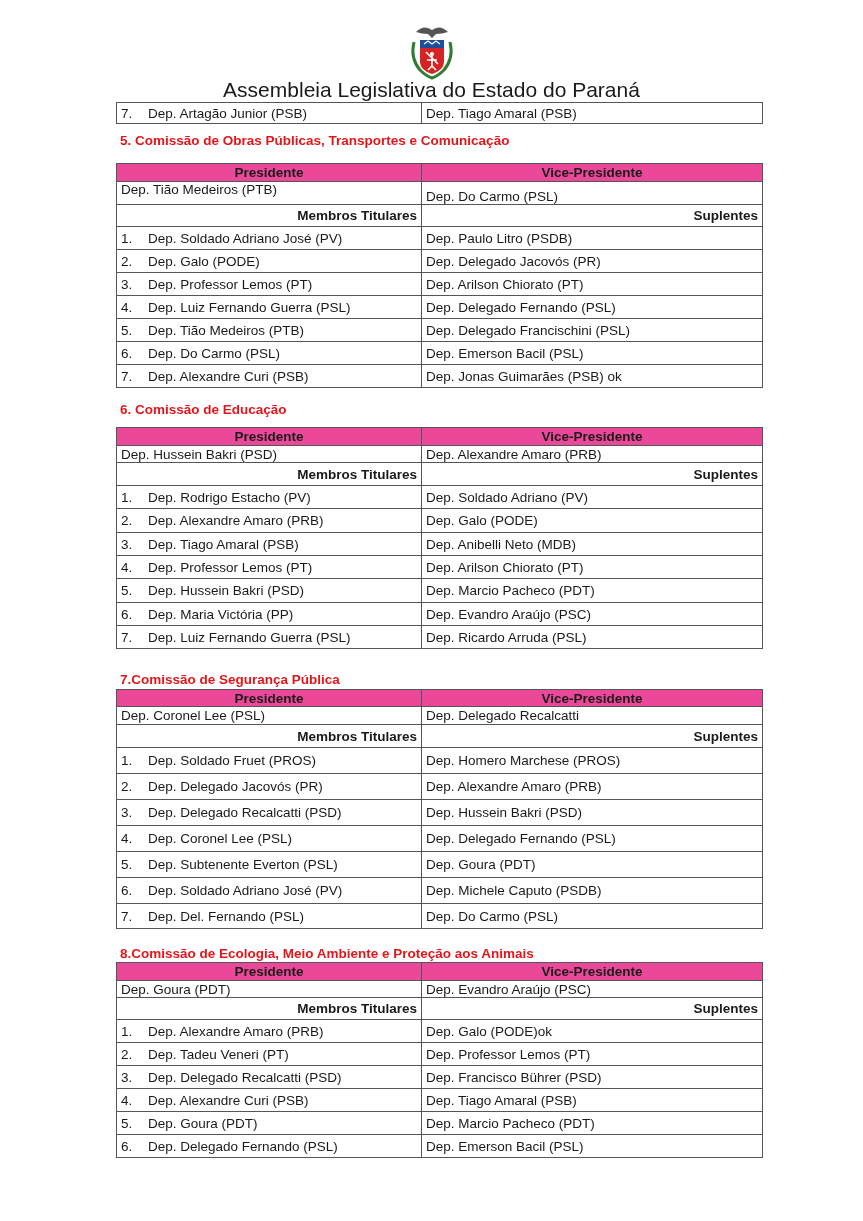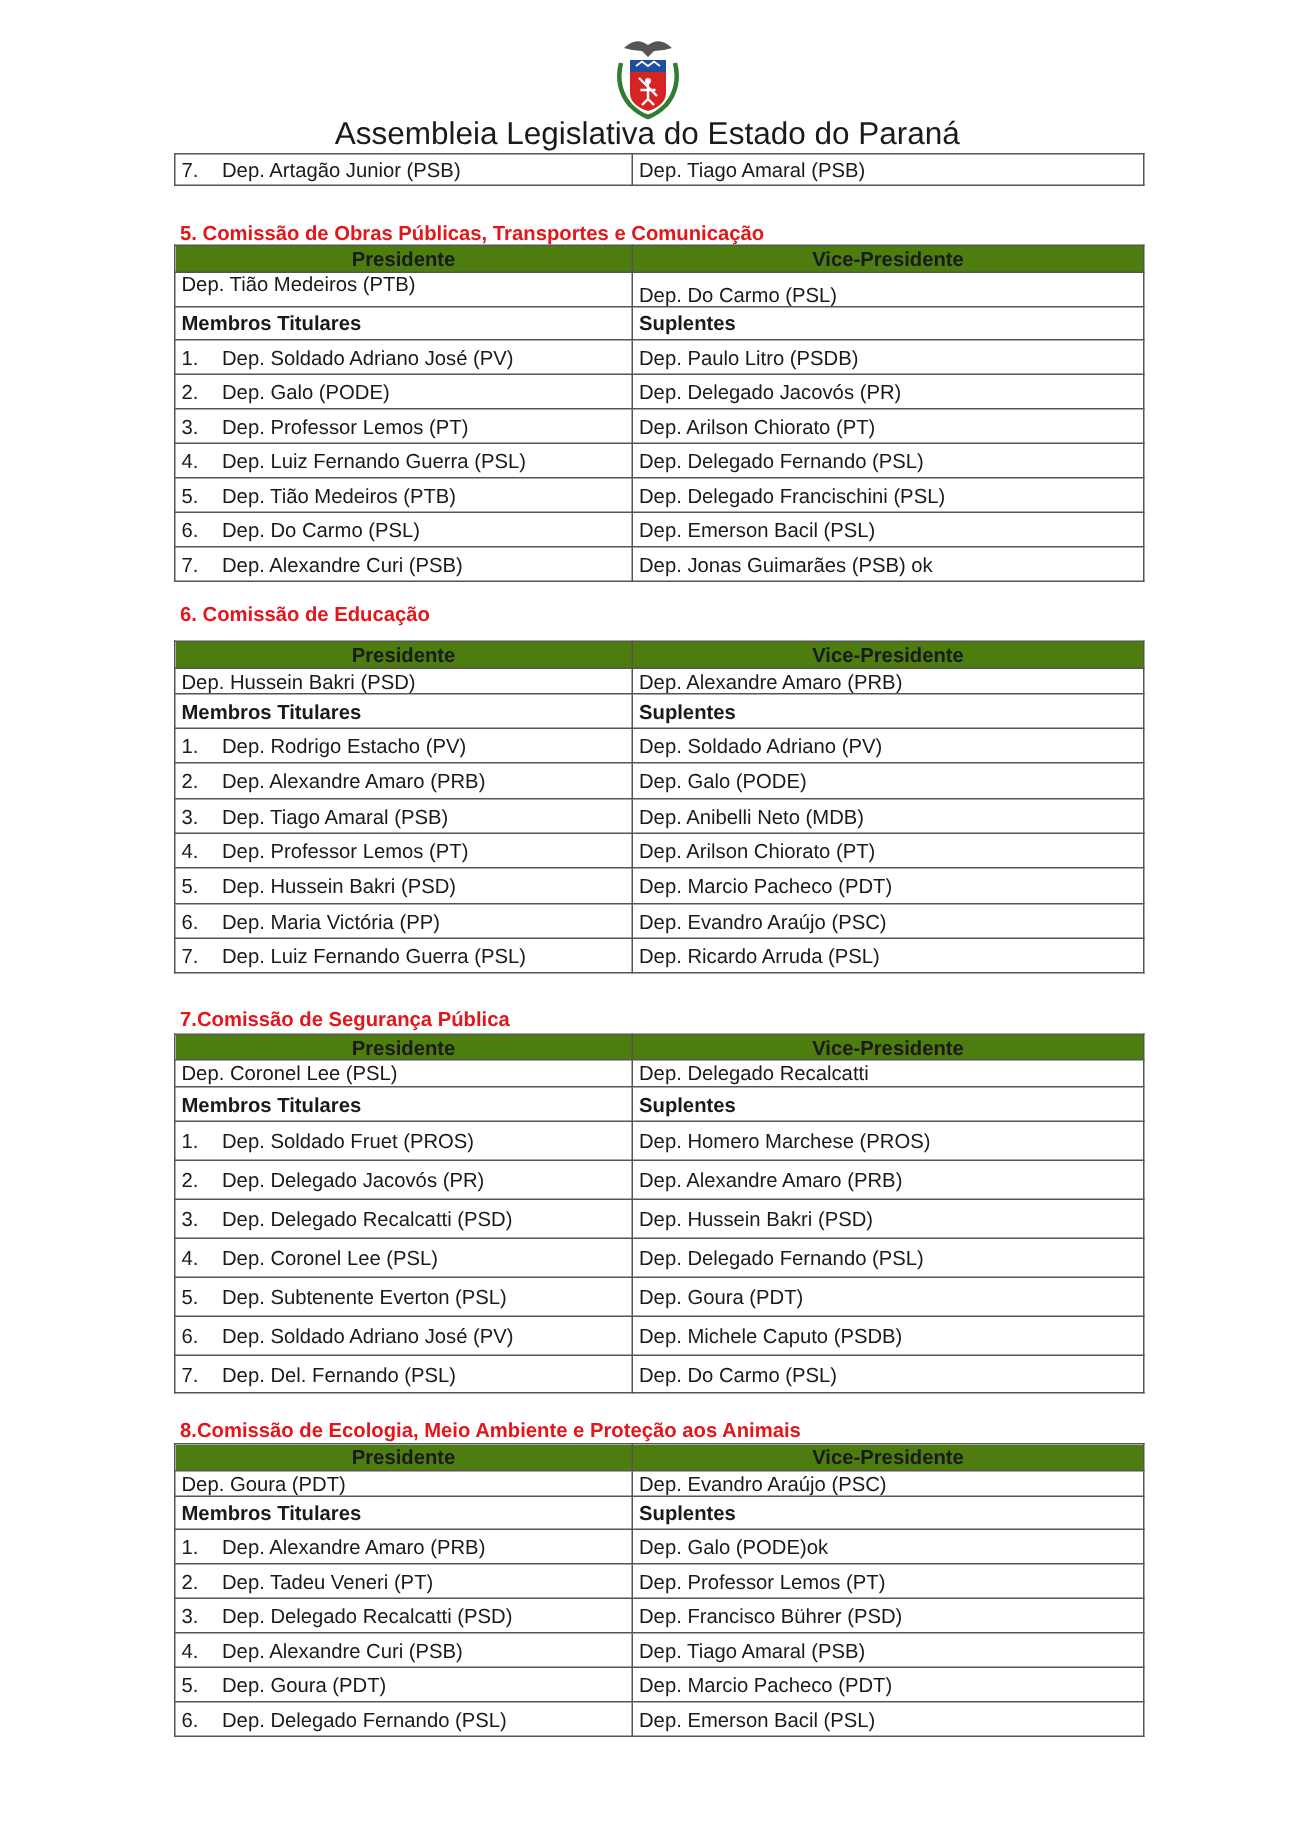--- a/index.html
+++ b/index.html
@@ -6,22 +6,22 @@
   body { width: 863px; height: 1221px; position: relative; overflow: hidden;
          font-family: "Liberation Sans", sans-serif; color: #1a1a1a; }
   .crest { position: absolute; left: 406px; top: 24px; width: 52px; height: 56px; }
   .doc-title { position: absolute; left: 0; width: 863px; top: 78px; text-align: center;
                font-size: 21px; color: #1a1a1a; letter-spacing: 0px; }
   table.t { position: absolute; left: 116px; width: 646px; border-collapse: collapse;
             table-layout: fixed; font-size: 13.5px; }
   table.t td { border: 1px solid #555; padding: 0 4px; vertical-align: middle; white-space: nowrap; overflow: hidden; }
   table.t col.c1 { width: 305px; }
   table.t col.c2 { width: 341px; }
-  tr.hdr td { background: #4d7c0f; font-weight: bold; text-align: center; }
-  tr.sub td { font-weight: bold; text-align: left; margin-left: 17px; }
+  tr.hdr td { background: #ec4899; font-weight: bold; text-align: center; }
+  tr.sub td { font-weight: bold; text-align: right; margin-left: 17px; }
   .num { display: inline-block; width: 27px; }
   .sec-title { position: absolute; left: 120px; color: #e3171b; font-weight: bold; font-size: 13.5px; }
 </style>
 </head>
 <body>
 
 <svg class="crest" viewBox="0 0 52 56">
   <path d="M10 8 Q18 0 26 6 Q34 0 42 8 Q36 10 30 10 L26 14 L22 10 Q16 10 10 8Z" fill="#555"></path>
   <path d="M8 18 Q4 34 14 46 Q20 52 26 54 Q32 52 38 46 Q48 34 44 18" fill="none" stroke="#2f7d32" stroke-width="3"></path>
   <rect x="14" y="16" width="24" height="8" fill="#1d4f9c"></rect>
@@ -39,21 +39,21 @@
       <col class="c2">
     </colgroup>
   <tbody>
       <tr style="height:21px;">
     <td><span class="num">7.</span><span>Dep. Artagão Junior (PSB)</span></td>
     <td>Dep. Tiago Amaral (PSB)</td>
   </tr>
 </tbody>
   </table>
 
-<div class="sec-title" style="top:148px;">5. Comissão de Obras Públicas, Transportes e Comunicação</div>
+<div class="sec-title" style="top:133px;">5. Comissão de Obras Públicas, Transportes e Comunicação</div>
 <table class="t" style="top:163px;">
   <colgroup>
       <col class="c1">
       <col class="c2">
     </colgroup>
   <tbody>
       <tr class="hdr" style="height:18px;">
     <td>Presidente</td>
     <td>Vice-Presidente</td>
   </tr>

